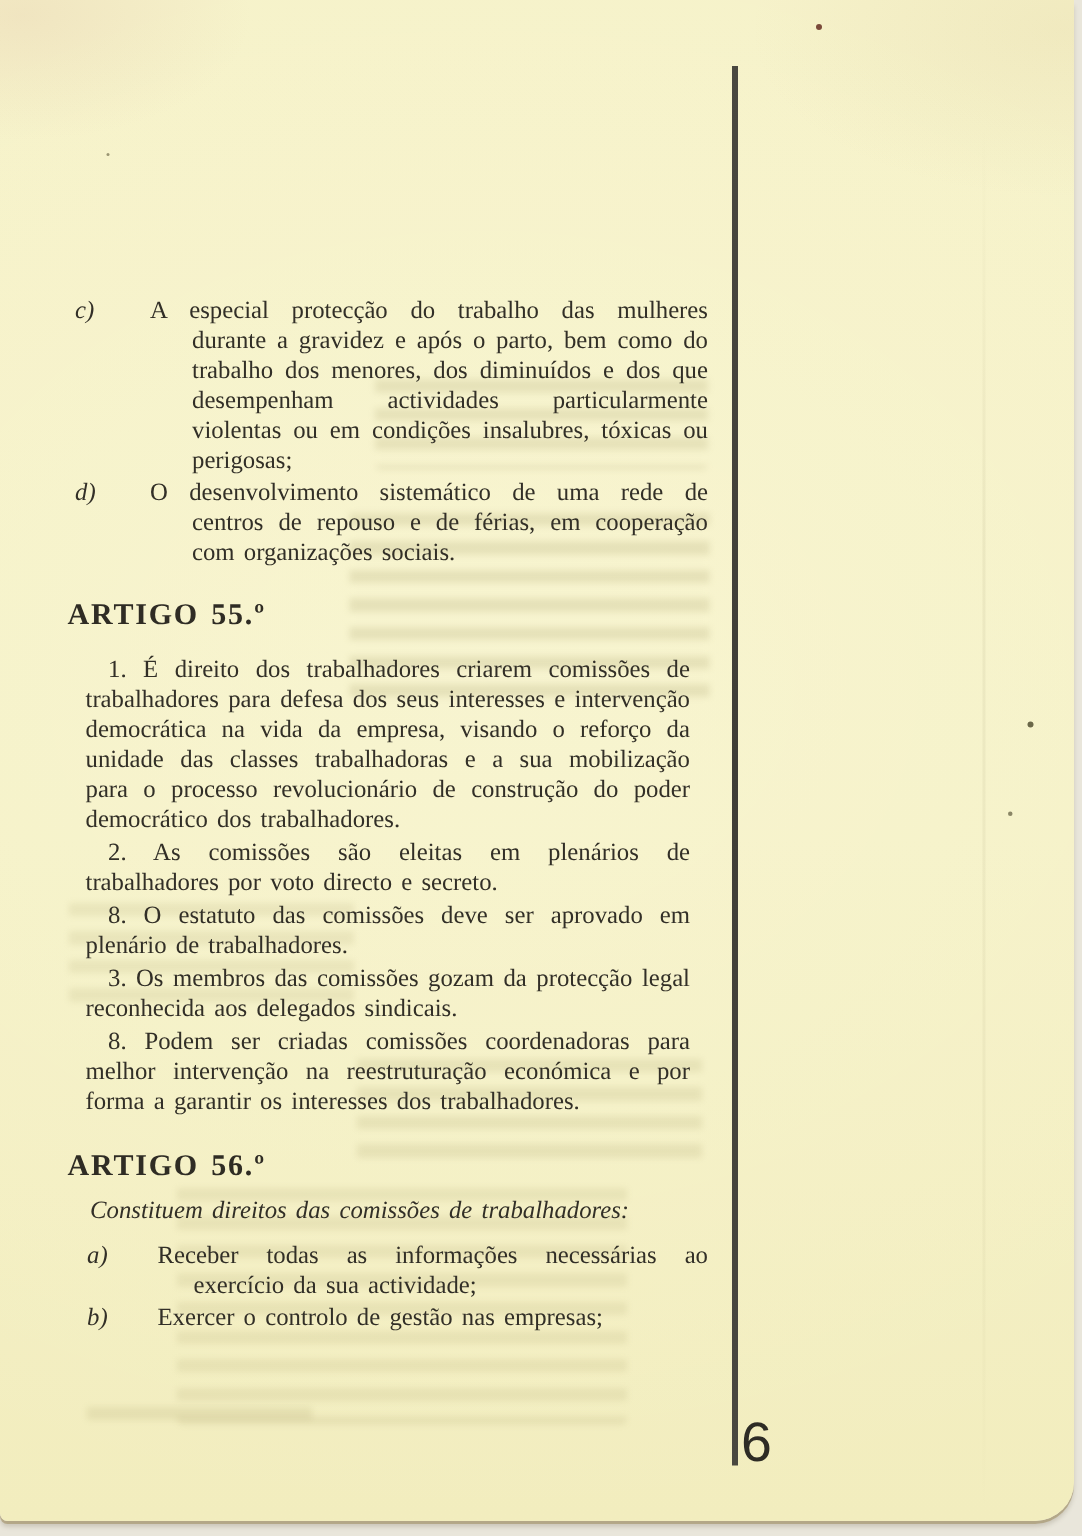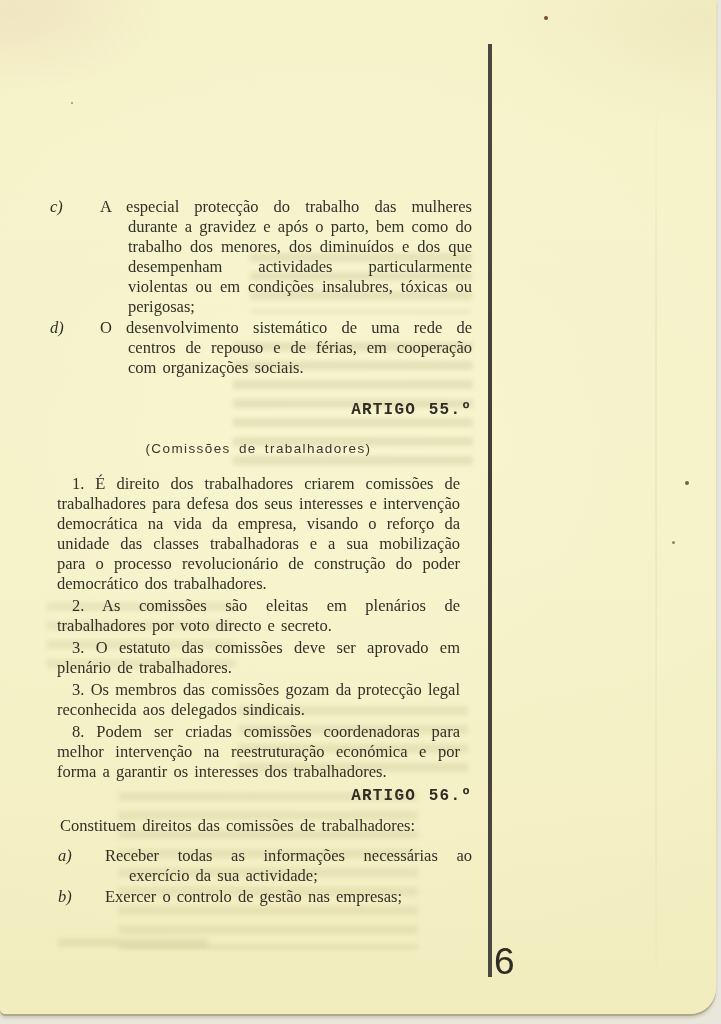--- a/index.html
+++ b/index.html
@@ -84,45 +84,44 @@
     text-indent: -24px;
   }
   .hang-ab .marker {
     position: absolute; left: -47px; top: 0;
     font-style: italic;
   }
   .mt-c   { margin-top: 197px; }
   .mt-d   { margin-top: 1px; }
   .art-heading {
     margin: 22px 0 0;
-    text-align: right;
+    text-align: left;
     font-weight: bold;
-    font-size: 16px;
+    font-size: 20px;
     letter-spacing: 1.2px;
     line-height: 20px;
     color: #2f2c24;
     text-indent: 0;
-    font-family: Liberation Mono, monospace;
   }
-  .art-heading.second { margin-top: 4px; }
+  .art-heading.second { margin-top: 23px; }
   .sub-heading {
     margin: 20px 0 0;
     text-align: center;
     font-family: "Liberation Sans", sans-serif;
     font-size: 13.5px;
     letter-spacing: 1.4px;
     line-height: 18px;
     color: #3a372f;
     text-indent: 0;
     word-spacing: 3px;
   }
   .sub-heading.second { margin-top: 14px; }
   .para { margin: 2px 12px 0; text-indent: 15px; }
   .para.first { margin-top: 16px; }
-  .intro { margin: 10px 0 0; text-indent: 15px; }
+  .intro { margin: 10px 0 0; text-indent: 15px; font-style: italic; }
   .mt-a { margin-top: 10px; }
   .mt-b { margin-top: 1px; }
 
   .page-number {
     position: absolute; left: 494px; top: 941px;
     font-family: "Liberation Sans", sans-serif;
     font-size: 37px;
     font-weight: normal;
     color: #2e2c25;
     letter-spacing: 0;
@@ -153,25 +152,24 @@
 
       <p class="hang mt-c">
         <span class="marker">c)</span><span>A especial protecção do trabalho das mulheres durante a gravidez e após o parto, bem como do trabalho dos menores, dos diminuídos e dos que desempenham actividades particularmente violentas ou em condições insalubres, tóxicas ou perigosas;</span>
       </p>
 
       <p class="hang mt-d">
         <span class="marker">d)</span><span>O desenvolvimento sistemático de uma rede de centros de repouso e de férias, em cooperação com organizações sociais.</span>
       </p>
 
       <p class="art-heading">ARTIGO 55.º</p>
-      <p class="sub-heading">(Comissões de trabalhadores)</p>
 
       <p class="para first">1. É direito dos trabalhadores criarem comissões de trabalhadores para defesa dos seus interesses e intervenção democrática na vida da empresa, visando o reforço da unidade das classes trabalhadoras e a sua mobilização para o processo revolucionário de construção do poder democrático dos trabalhadores.</p>
       <p class="para">2. As comissões são eleitas em plenários de trabalhadores por voto directo e secreto.</p>
-      <p class="para">3. O estatuto das comissões deve ser aprovado em plenário de trabalhadores.</p>
+      <p class="para">8. O estatuto das comissões deve ser aprovado em plenário de trabalhadores.</p>
       <p class="para">3. Os membros das comissões gozam da protecção legal reconhecida aos delegados sindicais.</p>
       <p class="para">8. Podem ser criadas comissões coordenadoras para melhor intervenção na reestruturação económica e por forma a garantir os interesses dos trabalhadores.</p>
 
       <p class="art-heading second">ARTIGO 56.º</p>
 
       <p class="intro">Constituem direitos das comissões de trabalhadores:</p>
 
       <p class="hang-ab mt-a">
         <span class="marker">a)</span><span>Receber todas as informações necessárias ao exercício da sua actividade;</span>
       </p>

